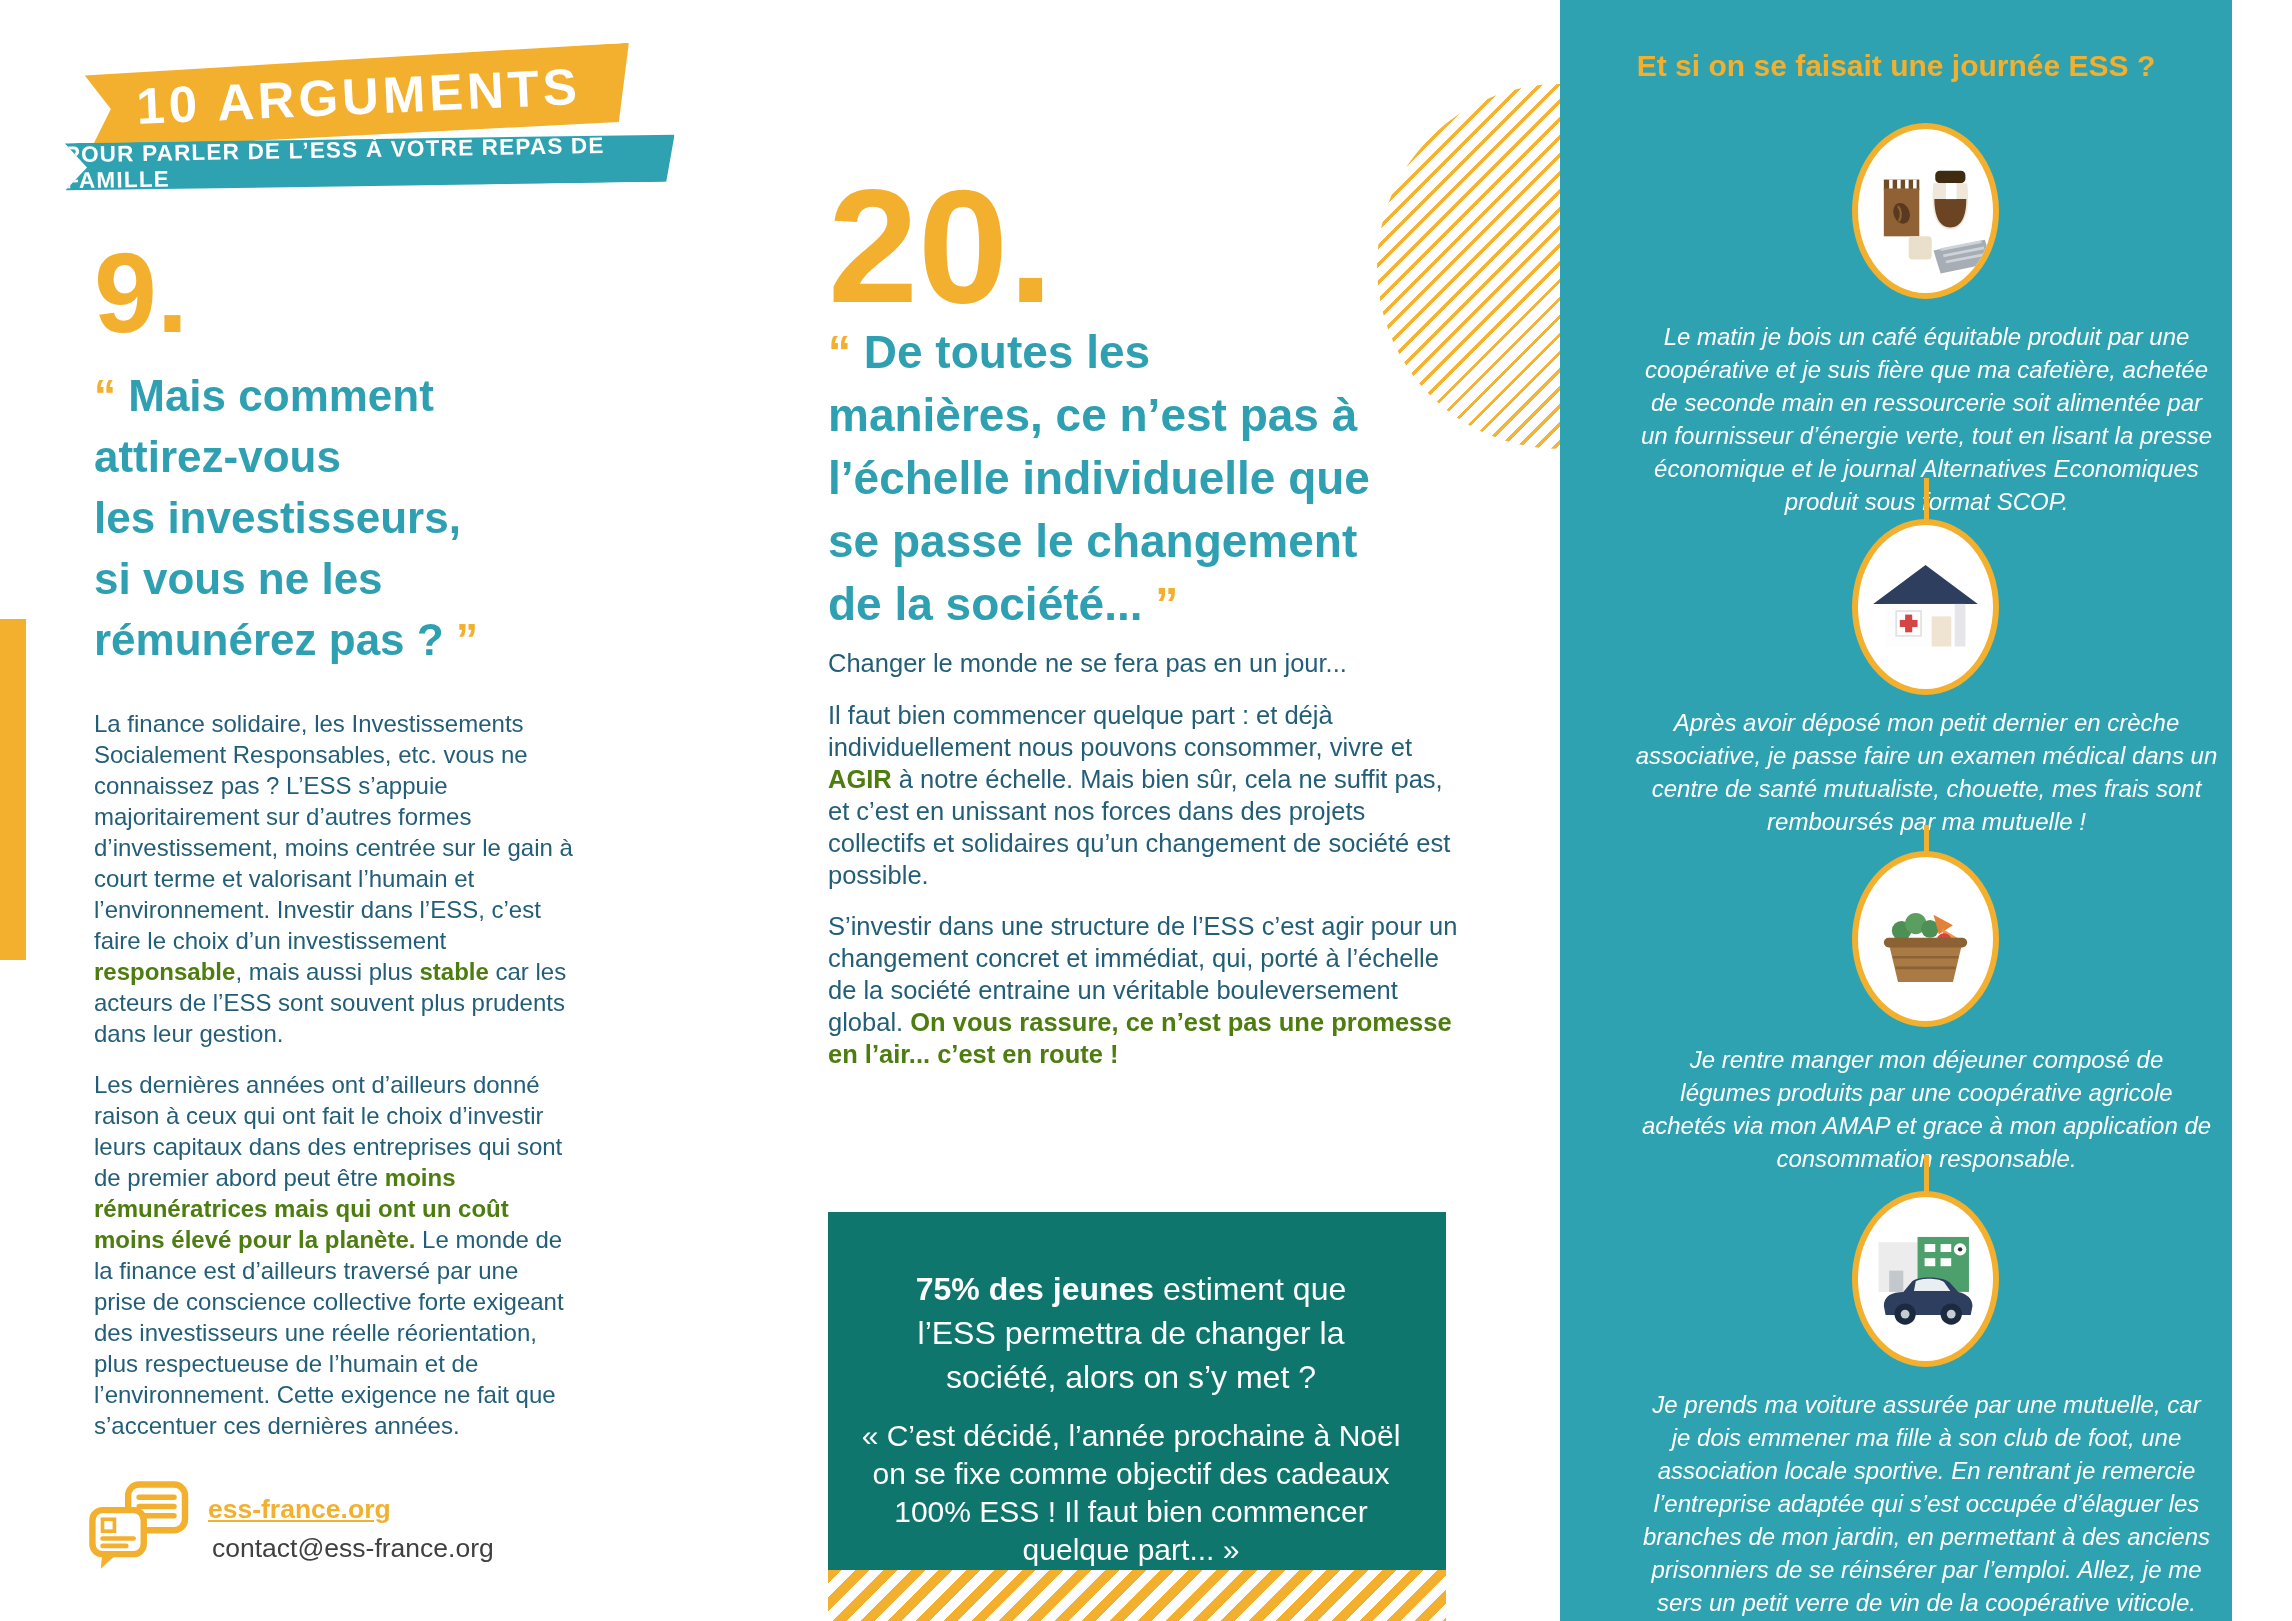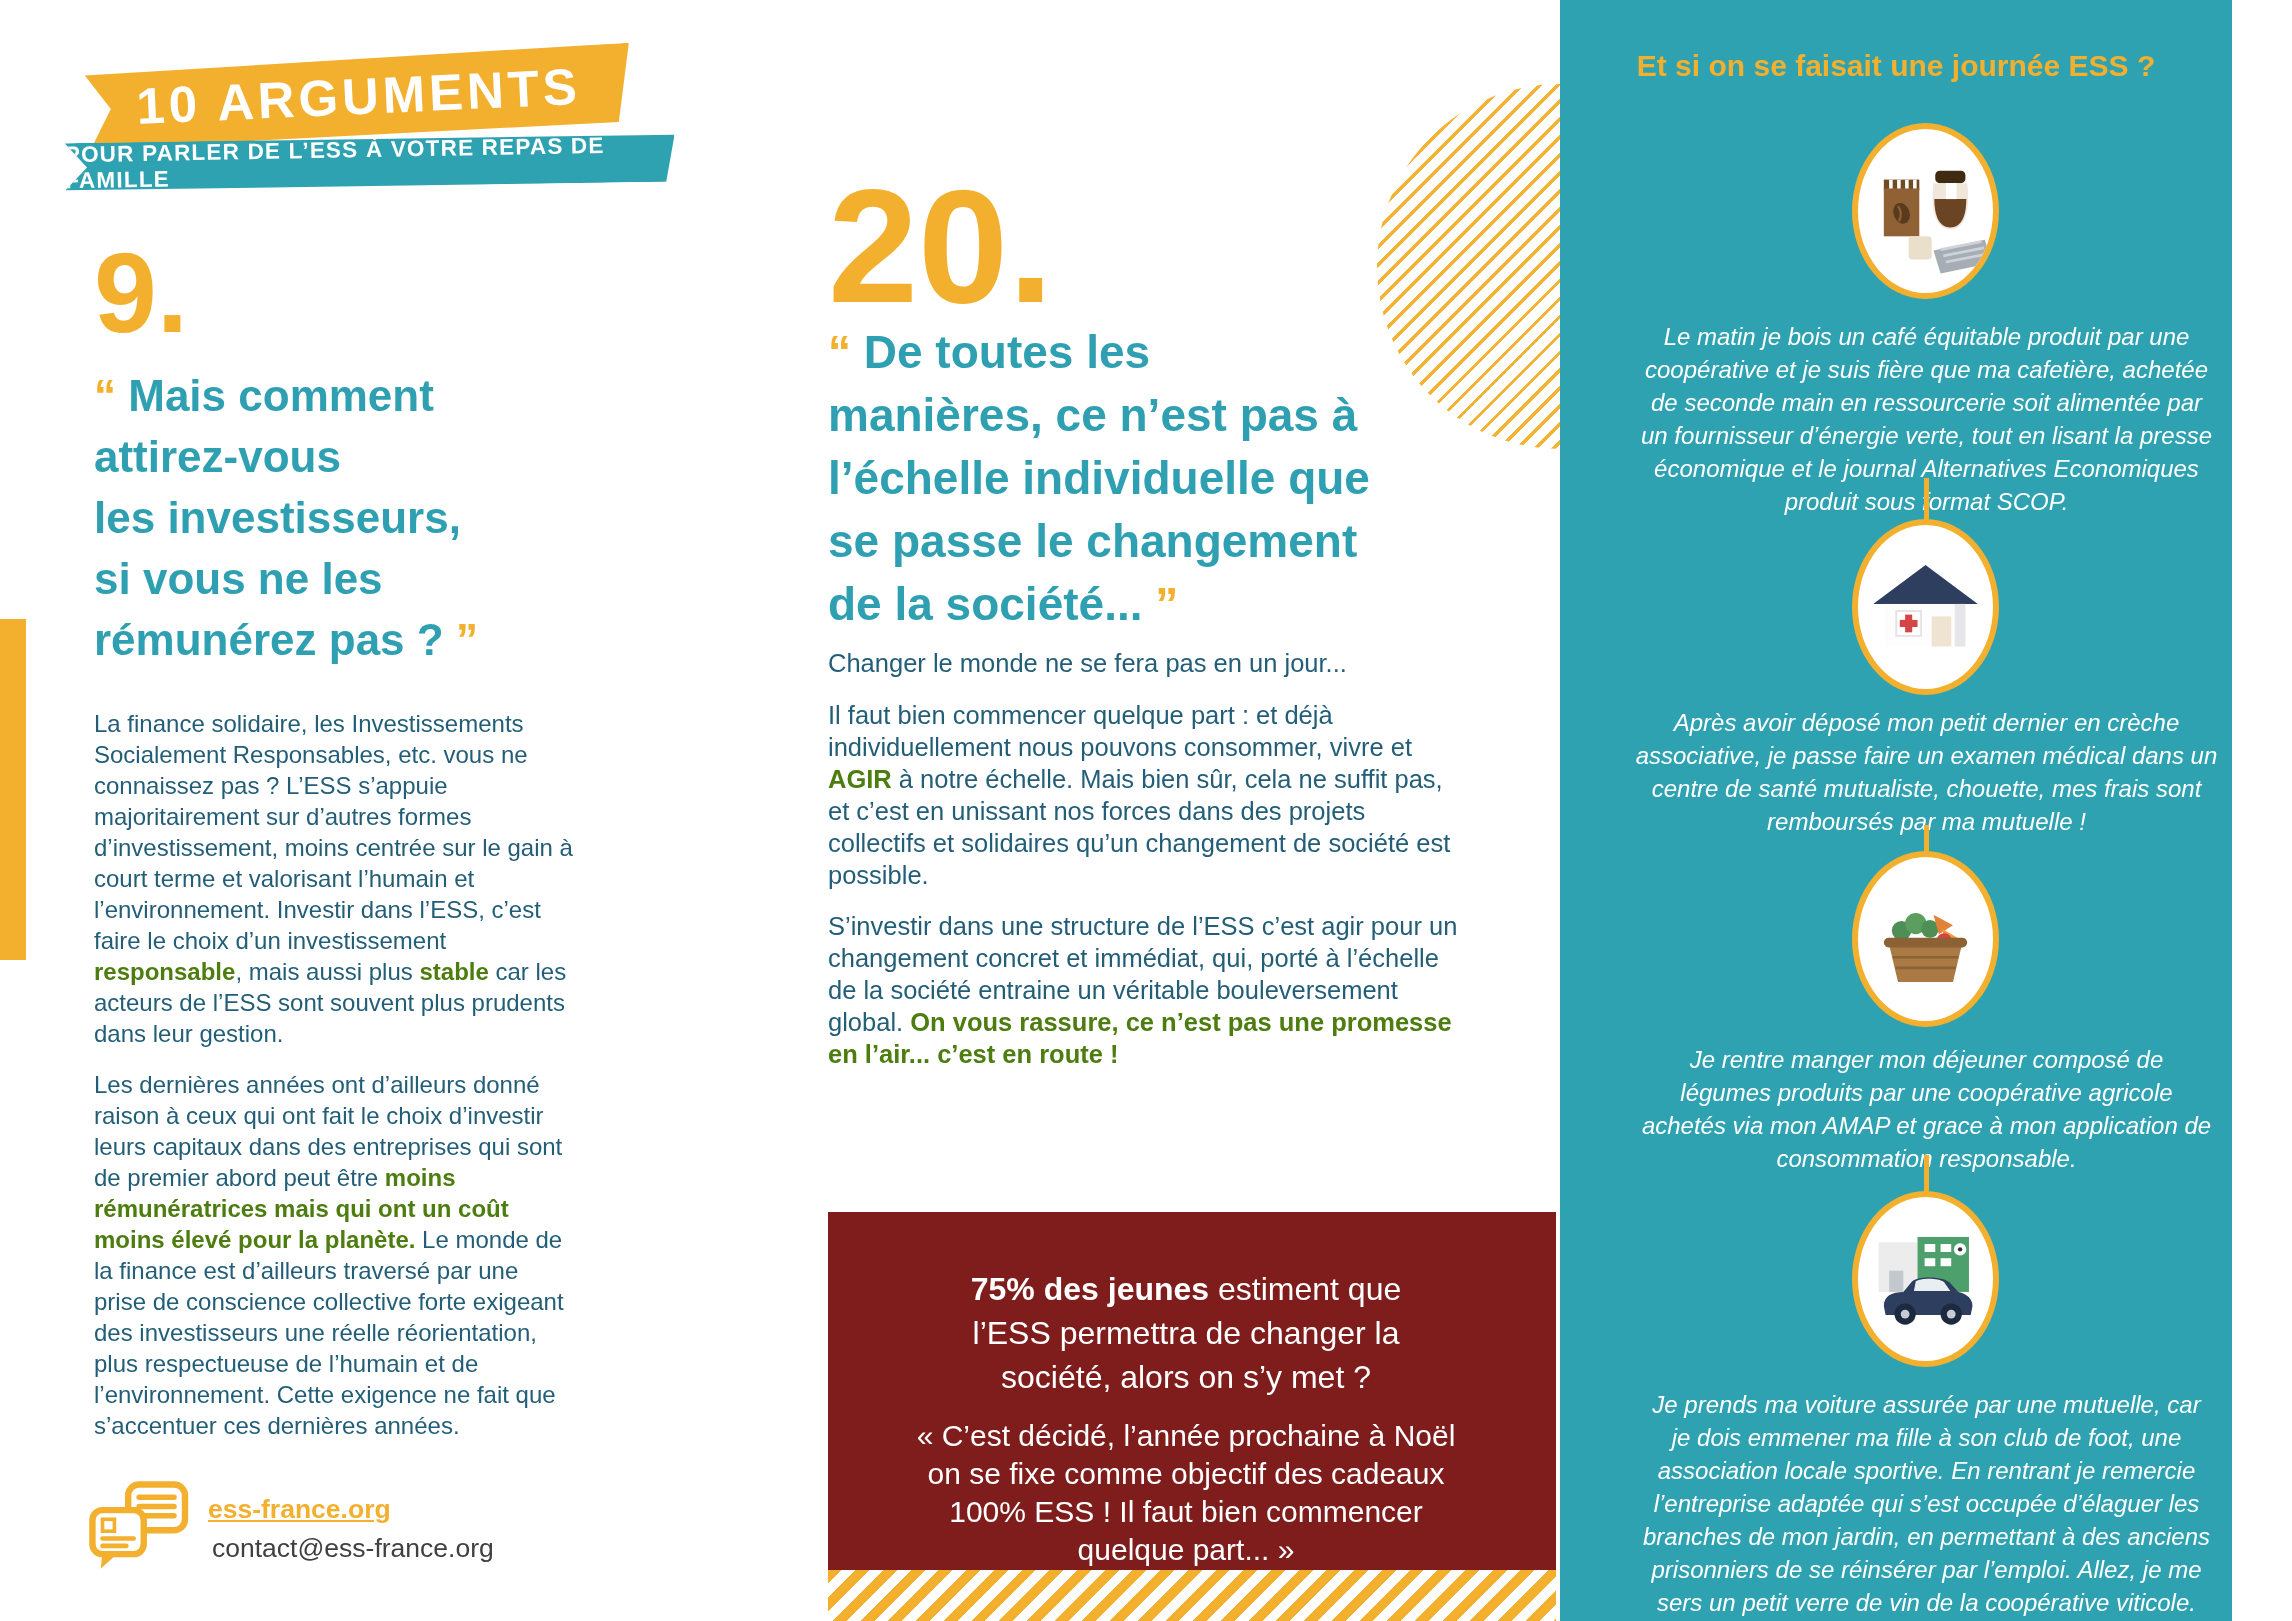--- a/index.html
+++ b/index.html
@@ -39,21 +39,21 @@
   .footer-icon{left:86px;top:1478px;width:110px;height:100px;}
   .footer-text{left:208px;top:1494px;}
   .site{color:#F2B02E;font-size:26.5px;font-weight:700;margin:0 0 7.8px 0;text-decoration:underline;}
   .email{color:#404040;font-size:26.5px;font-weight:400;margin:4px;text-decoration:none;display:block;}
 
   
   .striped-circle{left:1377px;top:84px;width:365px;height:365px;border-radius:50%;
     background:repeating-linear-gradient(135deg,#F5B335 0 3.4px,rgba(255,255,255,0) 3.4px 12.7px);z-index:1;}
 
   
-  .stat-box{left:828px;top:1212px;width:728px;height:409px;background:#7f1d1d;z-index:2;
+  .stat-box{left:828px;top:1212px;width:618px;height:409px;background:#0f766e;z-index:2;
     box-sizing:border-box;padding:55px 37px 0 25px;text-align:center;color:#fff;}
   .stat-headline{font-size:32px;line-height:44px;font-weight:400;white-space:pre-line;margin:0;}
   .stat-headline b{font-weight:800;}
   .stat-quote{font-size:30px;line-height:38px;font-weight:400;white-space:pre-line;margin:17.6px 0 0 0;}
   .striped-band{position:absolute;left:0;bottom:0;width:100%;height:51px;background:#fff;
     background-image:repeating-linear-gradient(135deg,#F2B02E 0 9.8px,#ffffff 9.8px 19.6px);}
 
   
   .journey-panel{left:1560px;top:0;width:672px;height:1621px;background:#2FA2B2;z-index:3;}
   .journey-title{position:absolute;left:0;top:49px;width:100%;text-align:center;

